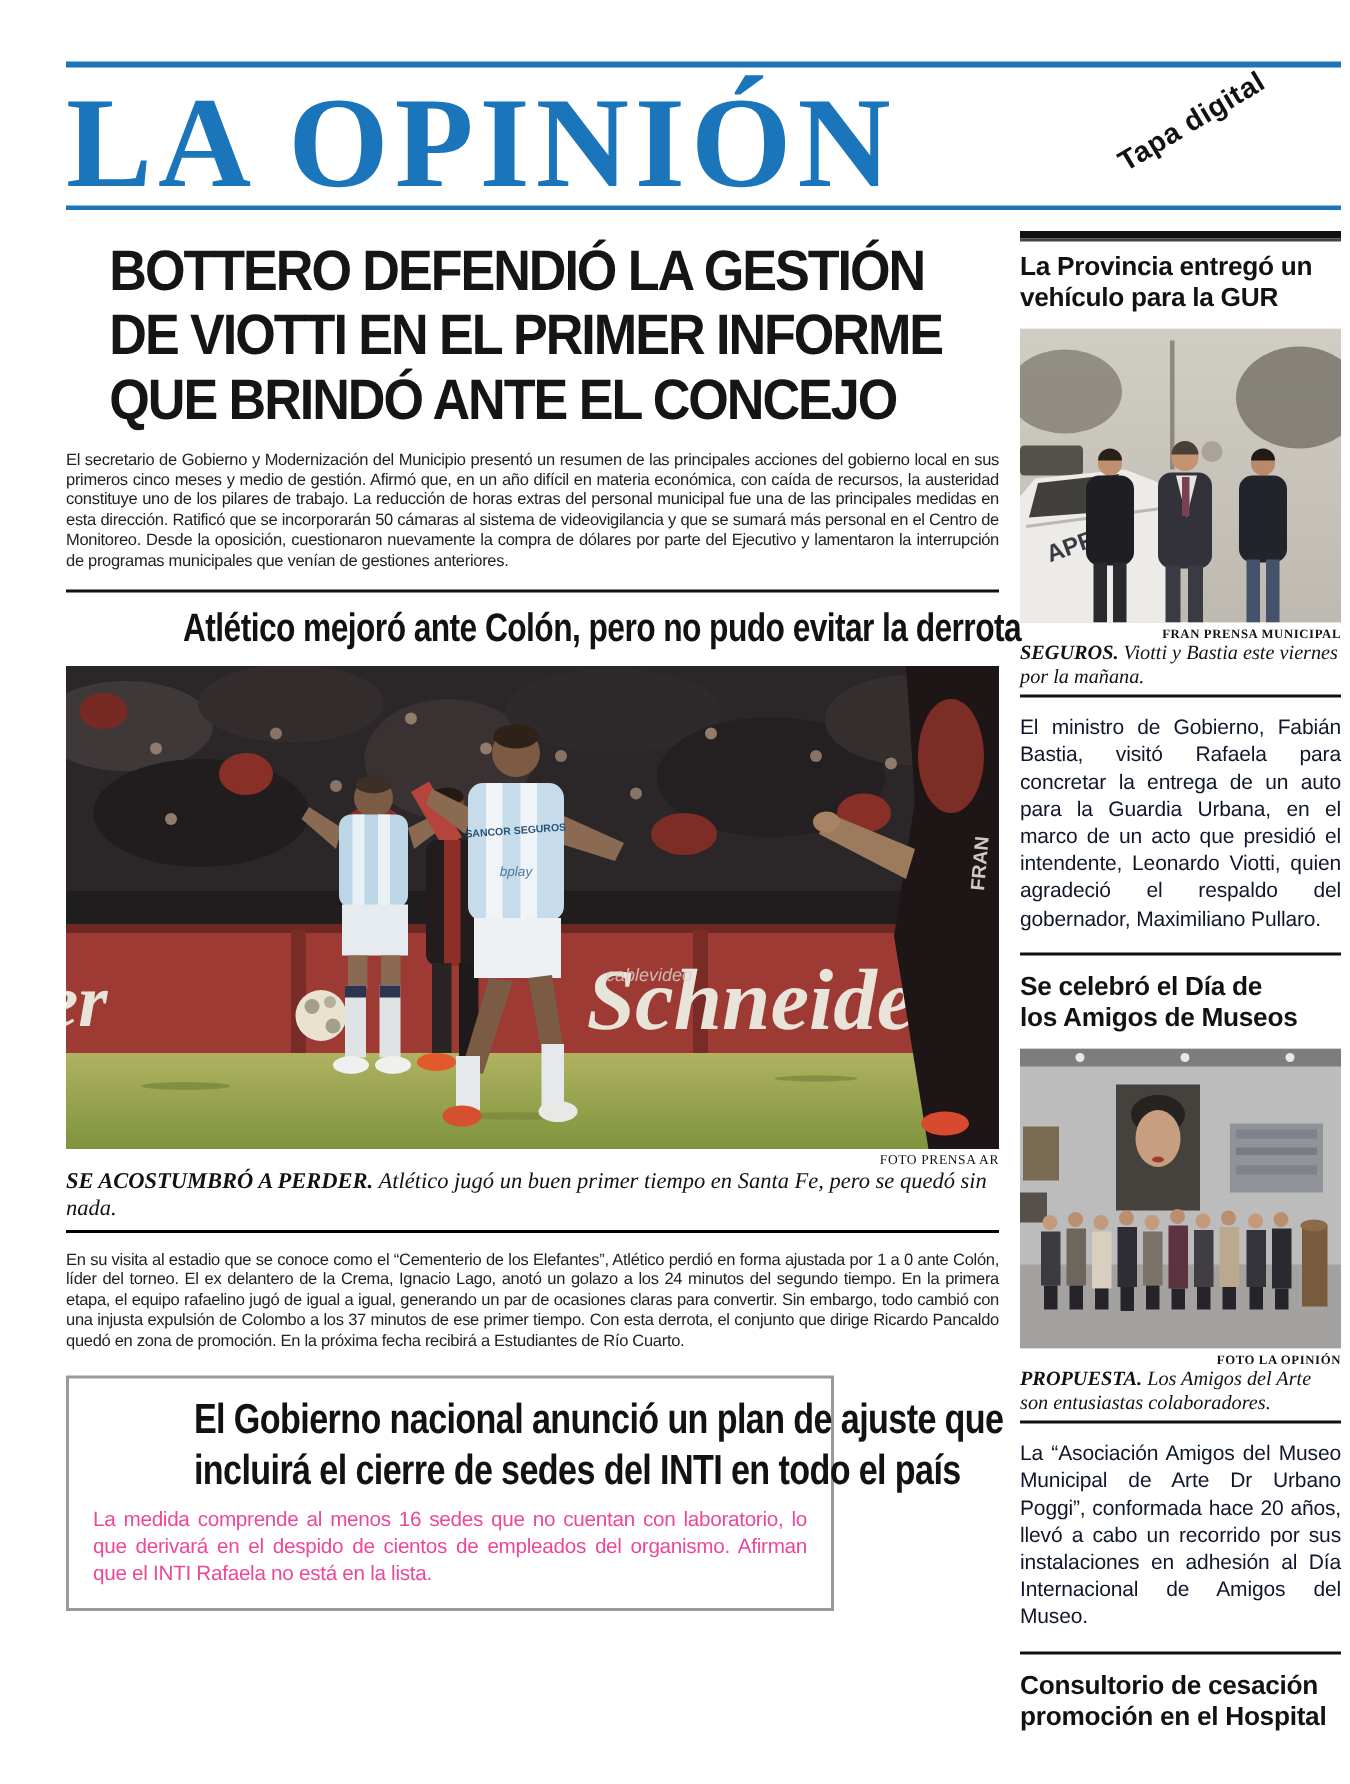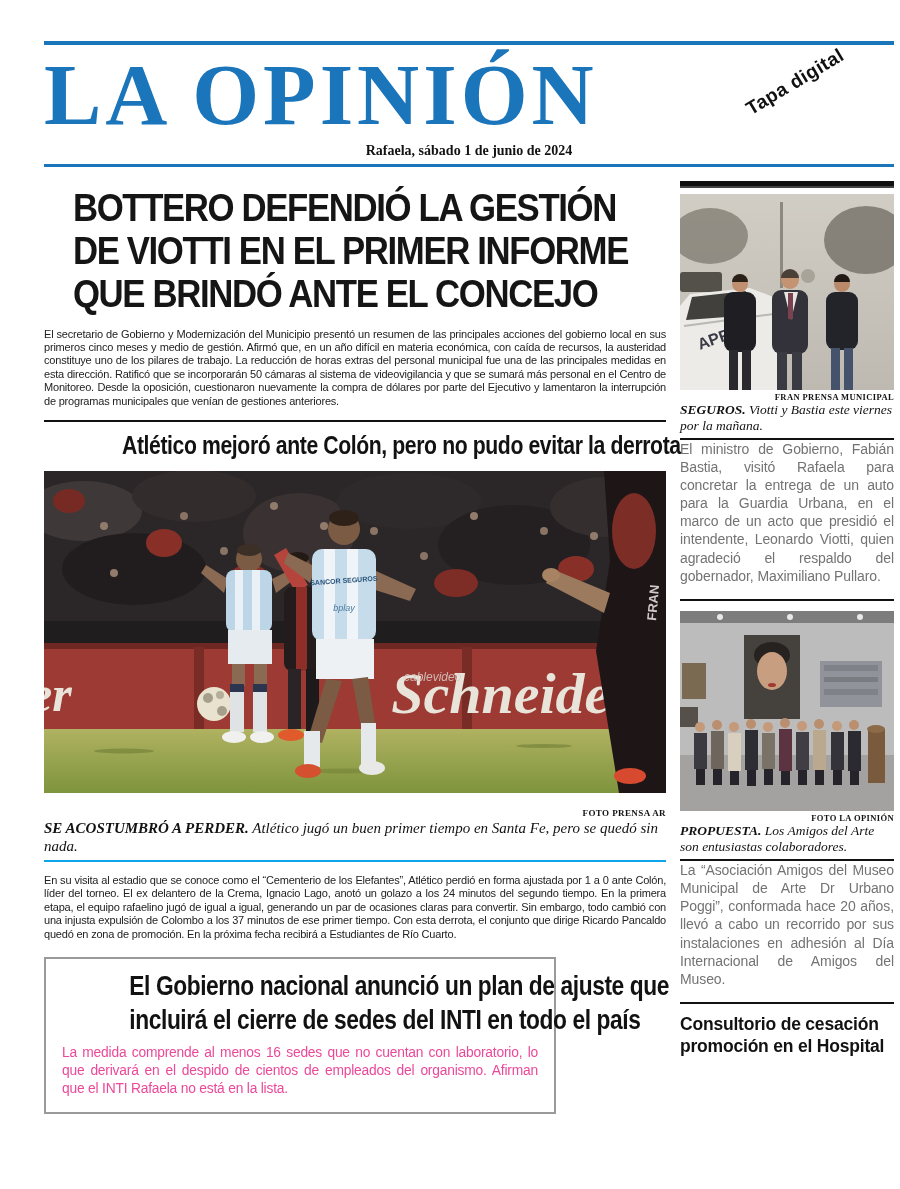--- a/index.html
+++ b/index.html
@@ -44,26 +44,26 @@
     font-size:11px; line-height:1.22; text-align:justify;
     letter-spacing:-0.2px; color:#222;
   }
   .rule-black { border:0; border-top:2.5px solid #111; margin:12px 0 8px; width:100%; }
   .match-headline {
     font-weight:bold; font-size:26.5px; letter-spacing:-0.5px;
     width:780px; transform:scaleX(0.8); margin:2px 0 10px; white-space:nowrap;
   }
   .photo-frame { width:622px; height:322px; display:block; }
   .credit {
-    font-family:"Liberation Serif", serif; font-weight:bold; font-size:9px;
-    letter-spacing:.4px; text-align:right; margin-top:15px;
+    font-family:"Liberation Serif", serif; font-weight:normal; font-size:9px;
+    letter-spacing:.4px; text-align:right; margin-top:2px;
   }
   .caption {
     font-family:"Liberation Serif", serif; font-style:italic; font-size:15px;
-    line-height:1.2; padding-bottom:5px; border-bottom:2px solid #0ea5e9; margin-top:1px;
+    line-height:1.2; padding-bottom:5px; border-bottom:2px solid #000000; margin-top:1px;
   }
   .caption .cap-lead { font-weight:bold; }
   .match-par { margin:12px 0 16px; }
 
   .inti-box { border:2.5px solid #9a9a9a; padding:8px 16px 14px; width:512px; }
   .inti-headline {
     font-weight:bold; font-size:28px; line-height:1.2; letter-spacing:-0.5px;
     white-space:pre-line; width:718px; transform:scaleX(0.8125); margin:2px 0 8px;
   }
   .inti-sub { font-size:13.8px; line-height:1.3; text-align:justify; letter-spacing:-0.2px; color:#ec4899; }
@@ -79,35 +79,34 @@
     font-family:"Liberation Serif", serif; font-weight:bold; font-size:8.5px;
     letter-spacing:.4px; text-align:right; margin-top:2px;
   }
   .s-caption {
     font-family:"Liberation Serif", serif; font-style:italic; font-size:13.5px;
     line-height:1.18; padding-bottom:4px; border-bottom:2px solid #111;
   }
   .s-caption .cap-lead { font-weight:bold; }
   .s-body {
     font-size:14px; line-height:1.3; text-align:justify; letter-spacing:-0.1px;
-    color:#737373;
+    margin-top:10px; color:#0f172a;
   }
   .s-div { border:0; border-top:2px solid #111; margin:14px 0 10px; }
 </style>
 </head>
 <body>
 
 <div class="page">
 
   <hr class="rule-blue top">
   <div class="mast-wrap">
     <div class="masthead">LA OPINIÓN</div>
     <div class="tagline">Tapa digital</div>
   </div>
-  <div class="dateline">Rafaela, sábado 1 de junio de 2024</div>
   <hr class="rule-blue bottom">
 
   <div class="content">
 
     <div class="main-col">
 
       <h1 class="lead-headline">BOTTERO DEFENDIÓ LA GESTIÓN
 DE VIOTTI EN EL PRIMER INFORME
 QUE BRINDÓ ANTE EL CONCEJO</h1>
       <p class="body-par">El secretario de Gobierno y Modernización del Municipio presentó un resumen de las principales acciones del gobierno local en sus primeros cinco meses y medio de gestión. Afirmó que, en un año difícil en materia económica, con caída de recursos, la austeridad constituye uno de los pilares de trabajo. La reducción de horas extras del personal municipal fue una de las principales medidas en esta dirección. Ratificó que se incorporarán 50 cámaras al sistema de videovigilancia y que se sumará más personal en el Centro de Monitoreo. Desde la oposición, cuestionaron nuevamente la compra de dólares por parte del Ejecutivo y lamentaron la interrupción de programas municipales que venían de gestiones anteriores.</p>
@@ -243,20 +242,22 @@
       <div class="inti-box">
         <h2 class="inti-headline">El Gobierno nacional anunció un plan de ajuste que
 incluirá el cierre de sedes del INTI en todo el país</h2>
         <p class="inti-sub">La medida comprende al menos 16 sedes que no cuentan con laboratorio, lo que derivará en el despido de cientos de empleados del organismo. Afirman que el INTI Rafaela no está en la lista.</p>
       </div>
     </div>
 
     <div class="side-col">
       <div class="side-top"></div>
 
+      <h3 class="s-title">La Provincia entregó un
+vehículo para la GUR</h3>
       <svg class="s-photo" viewBox="0 0 214 196" aria-hidden="true">
         <rect width="214" height="196" fill="url(#fog)"></rect>
         <rect width="214" height="196" fill="#c9c6be" opacity=".5"></rect>
         <ellipse cx="30" cy="42" rx="38" ry="28" fill="#77736a" opacity=".7"></ellipse>
         <ellipse cx="186" cy="46" rx="42" ry="34" fill="#6e6a61" opacity=".75"></ellipse>
         <rect x="100" y="8" width="3" height="86" fill="#8d897f"></rect>
         <rect x="0" y="78" width="42" height="20" rx="3" fill="#54514b"></rect>
         <circle cx="128" cy="82" r="7" fill="#a8a49a"></circle>
 
         <path d="M0,112 L10,100 L70,94 L96,104 L100,196 L0,196 Z" fill="#ecebe7"></path>
@@ -287,20 +288,22 @@
           <rect x="151" y="154" width="9" height="42" fill="#44536b"></rect>
             <rect x="164" y="154" width="9" height="42" fill="#44536b"></rect>
         </g>
       </svg>
       <div class="s-credit">FRAN PRENSA MUNICIPAL</div>
       <p class="s-caption"><span class="cap-lead">SEGUROS.</span><span> Viotti y Bastia este viernes por la mañana.</span></p>
       <p class="s-body">El ministro de Gobierno, Fabián Bastia, visitó Rafaela para concretar la entrega de un auto para la Guardia Urbana, en el marco de un acto que presidió el intendente, Leonardo Viotti, quien agradeció el respaldo del gobernador, Maximiliano Pullaro.</p>
 
       <hr class="s-div">
 
+      <h3 class="s-title">Se celebró el Día de
+los Amigos de Museos</h3>
       <svg class="s-photo" viewBox="0 0 214 200" aria-hidden="true">
         <rect width="214" height="200" fill="#bcbcbc"></rect>
         <rect width="214" height="12" fill="#7d7d7d"></rect>
         <circle cx="40" cy="6" r="3" fill="#e8e8e8"></circle>
           <circle cx="110" cy="6" r="3" fill="#e8e8e8"></circle>
           <circle cx="180" cy="6" r="3" fill="#e8e8e8"></circle>
         <rect y="144" width="214" height="56" fill="#a3a2a0"></rect>
 
         <rect x="64" y="24" width="56" height="84" fill="#45413d"></rect>
         <ellipse cx="92" cy="44" rx="18" ry="13" fill="#262220"></ellipse>

